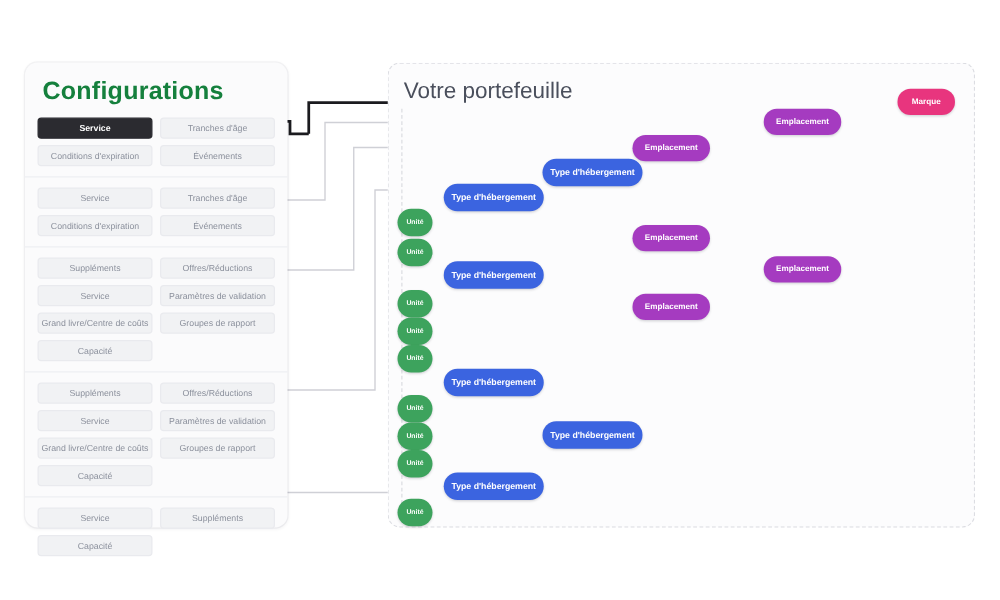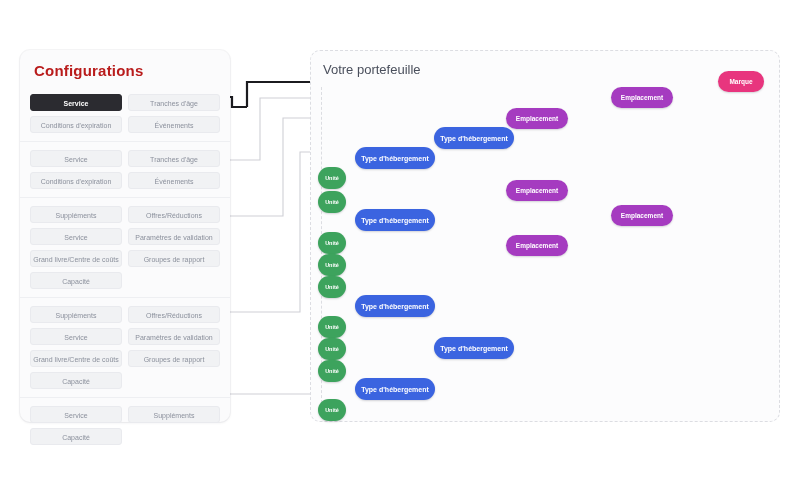--- a/index.html
+++ b/index.html
@@ -19,21 +19,21 @@
   .config-panel{
     position:absolute;left:20px;top:50px;width:210px;height:372px;
     background:#fbfbfc;
     border-radius:10px;
     box-shadow:0 1px 3px rgba(17,20,45,.07), 0 0 0 1px rgba(17,20,45,.04);
     z-index:3;
     box-sizing:border-box;
   }
   .config-title{
     position:absolute;left:14px;top:12px;
-    font-size:15px;color:#b91c1c;font-weight:600;letter-spacing:.2px;
+    font-size:20px;color:#15803d;font-weight:600;letter-spacing:.2px;
   }
   .cfg-groups{position:absolute;left:0;right:0;top:36px;bottom:0;}
   .cfg-group{
     padding:8px 10px 8px 10px;
     border-top:1px solid #eeeff2;
   }
   .cfg-group:first-child{border-top:none;}
   .cfg-row{display:flex;gap:6px;margin-bottom:5px;}
   .cfg-row:last-child{margin-bottom:0;}
   .chip{
@@ -58,21 +58,21 @@
   .portfolio-panel{
     position:absolute;left:310px;top:50px;width:470px;height:372px;
     background:#fcfcfd;
     border:1px dashed #dcdde2;
     border-radius:10px;
     z-index:2;
     box-sizing:border-box;
   }
   .portfolio-title{
     position:absolute;left:12px;top:11px;
-    font-size:13px;color:#4a4f5c;font-weight:500;
+    font-size:18px;color:#4a4f5c;font-weight:500;
   }
   .canvas-edge{
     position:absolute;left:10px;top:36px;bottom:8px;width:0;
     border-left:1px dashed #dcdde2;
   }
 
   
   .node{
     position:absolute;
     display:flex;align-items:center;justify-content:center;

